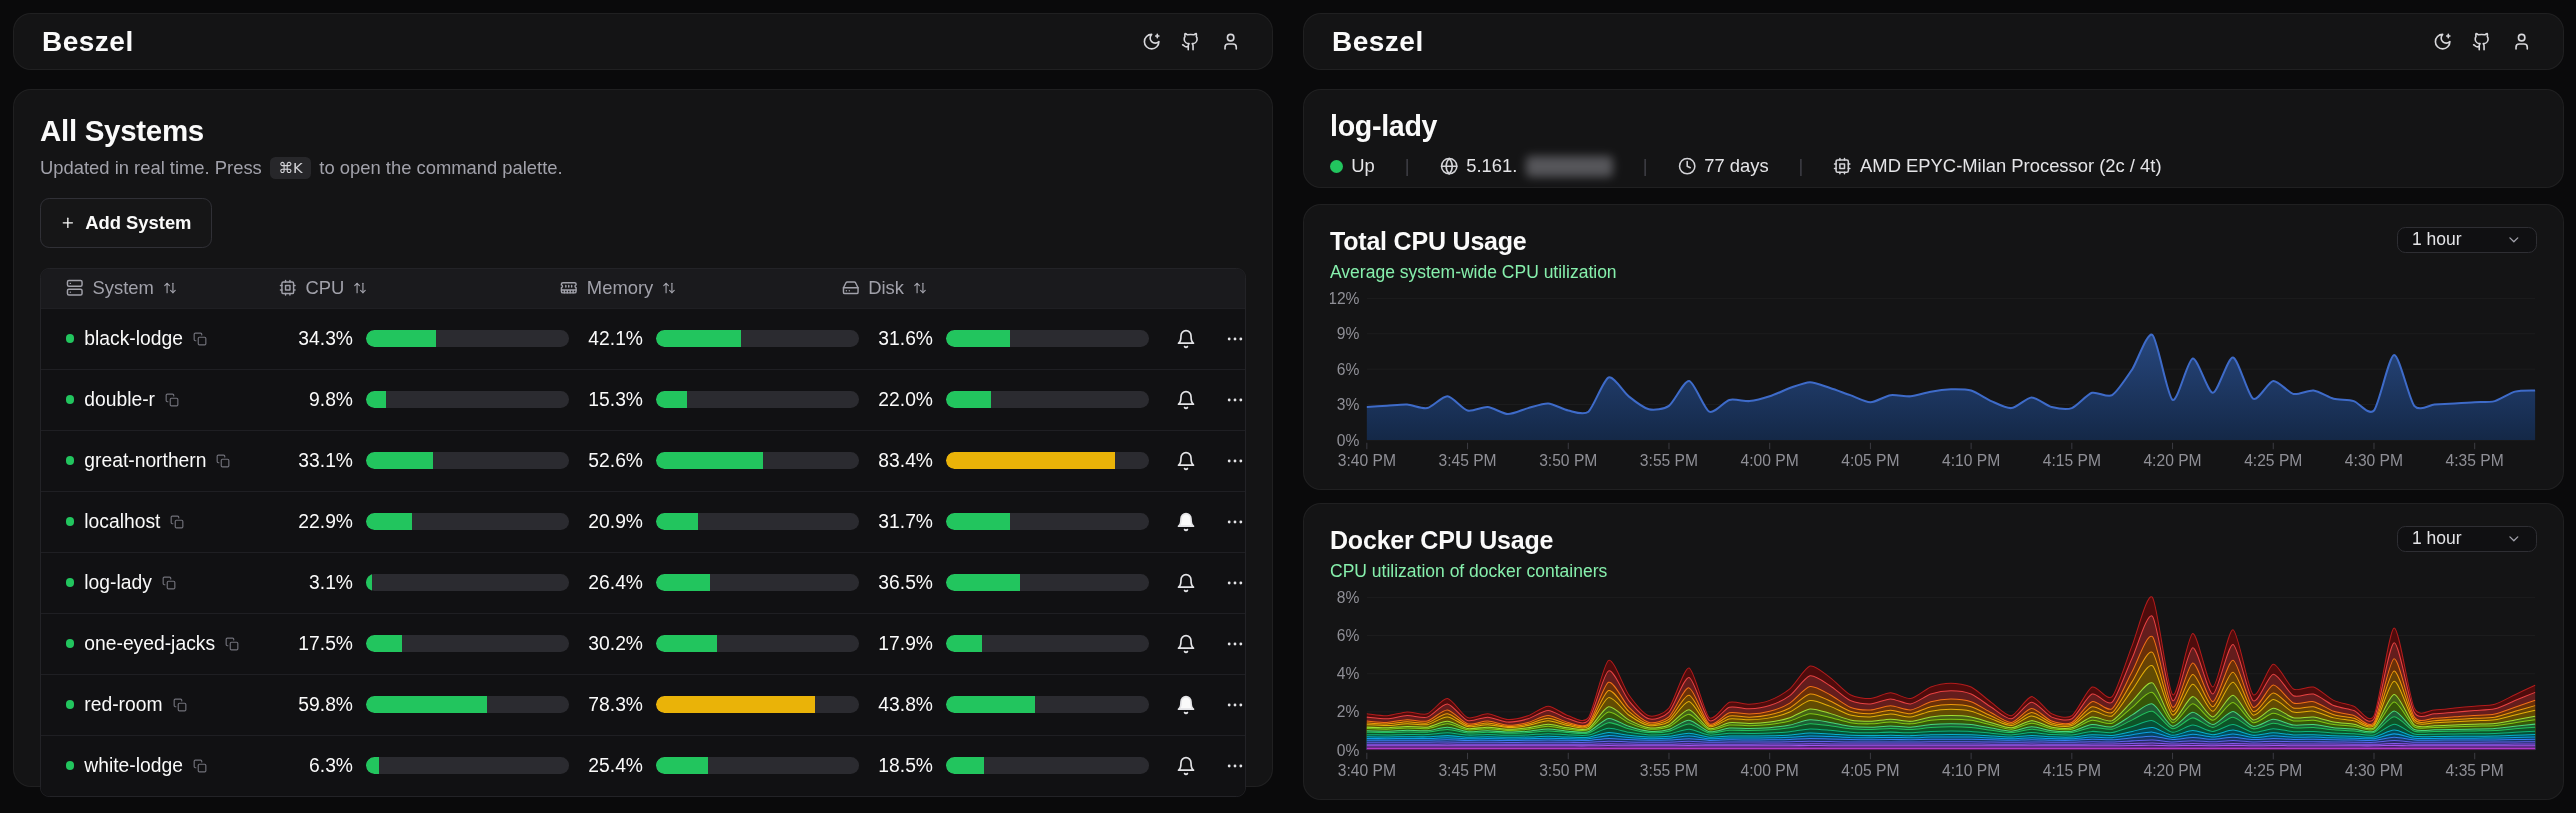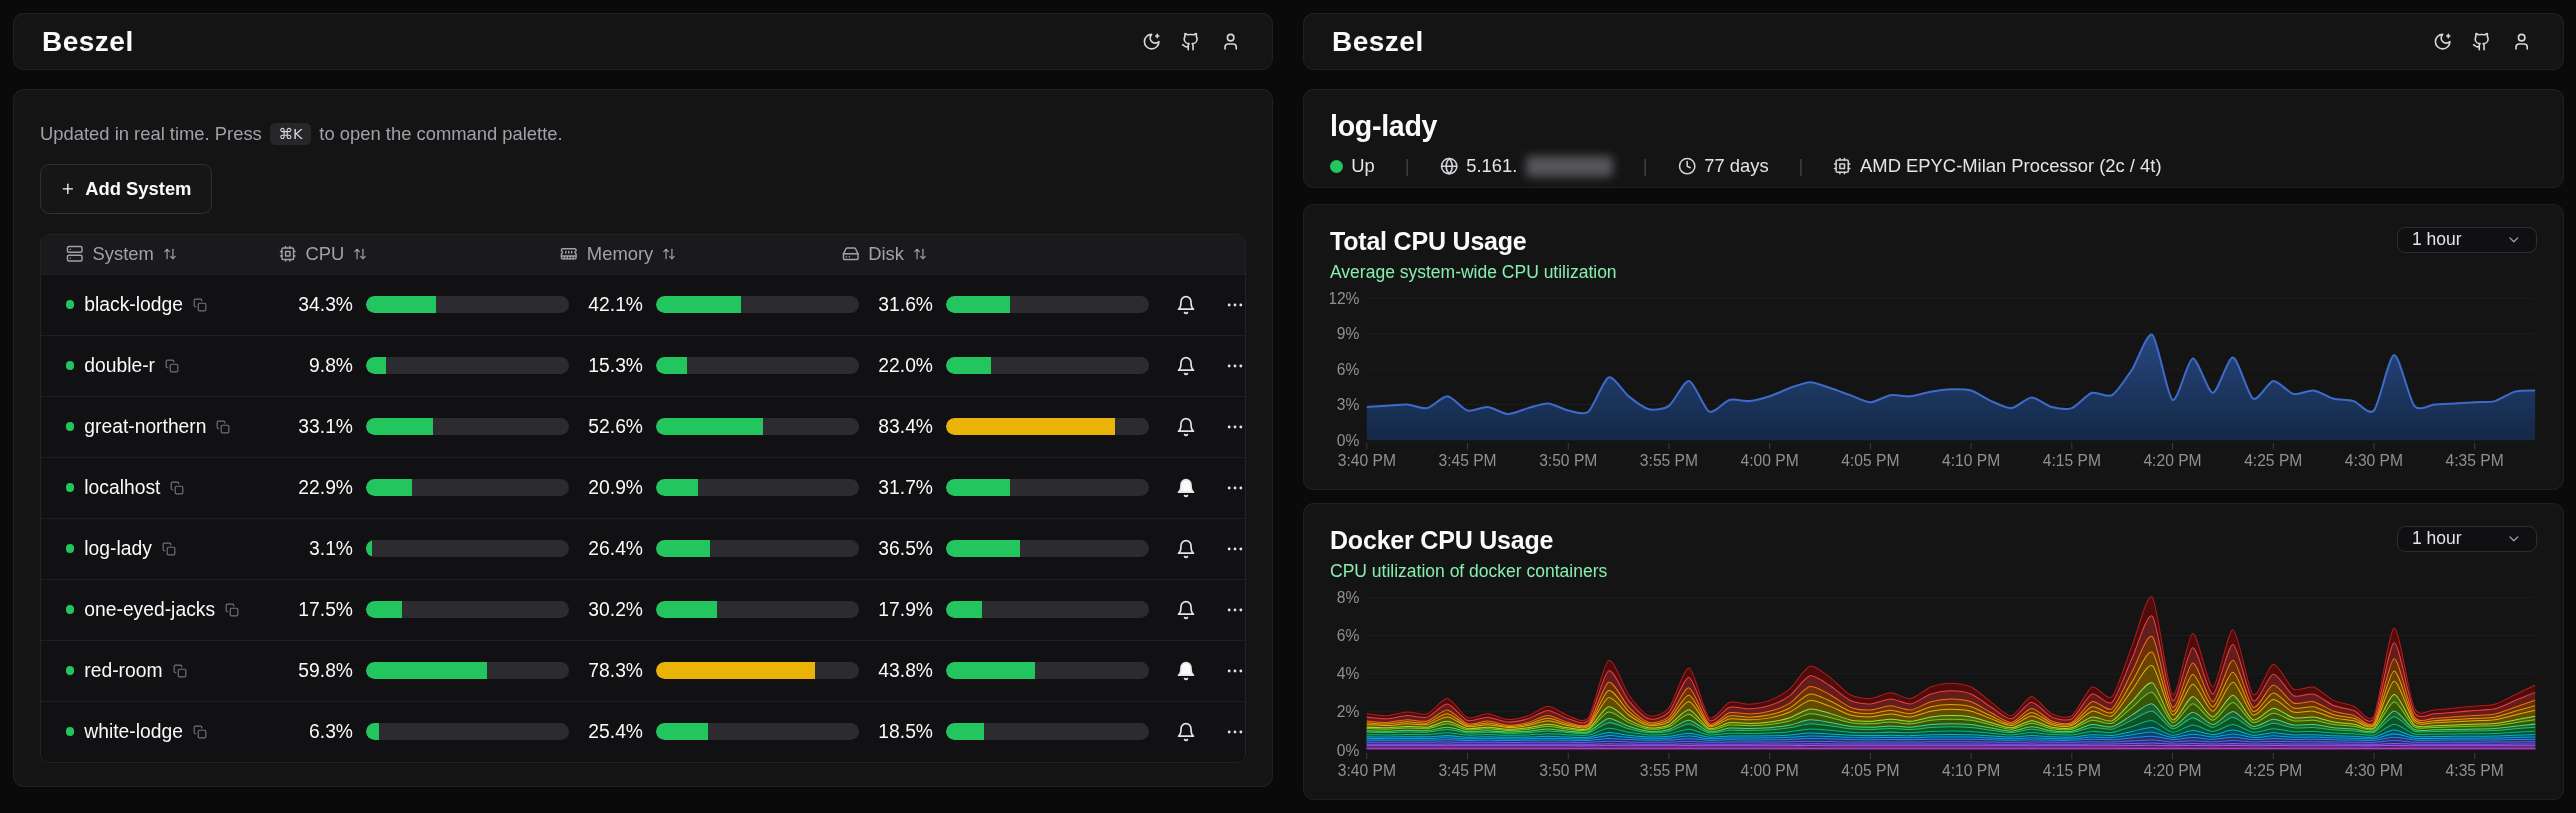--- a/index.html
+++ b/index.html
@@ -3,21 +3,21 @@
 <meta charset="utf-8">
 <style>
   * { margin:0; padding:0; box-sizing:border-box; }
   html,body { width:2576px; height:813px; background:#0a0a0b; overflow:hidden;
     font-family:"Liberation Sans","DejaVu Sans",sans-serif; color:#fafafa; }
   .page { position:relative; width:2576px; height:813px; }
   .col { position:absolute; top:13px; }
   #col-left  { left:13px;   width:1260px; }
   #col-right { left:1303px; width:1261px; }
 
-  .card { background:#141415; border:0.9px solid rgba(255,255,255,0.055); border-radius:11px; }
+  .card { background:#141415; border:0.9px solid rgba(255,255,255,0.055); border-radius:18px; }
 
   
   .topbar { height:57px; display:flex; align-items:center; justify-content:space-between;
             padding:0 28px; margin-bottom:19.3px; }
   .logo { font-size:28px; font-weight:800; letter-spacing:0.5px; cursor:pointer; }
   .topbar-icons { display:flex; align-items:center; gap:13px; }
   .iconbtn { background:none; border:none; color:#d8d8dc; cursor:pointer; padding:3.7px;
              display:flex; align-items:center; justify-content:center; }
   .ic { display:inline-block; width:19.3px; height:19.3px; color:inherit; }
   .ic svg { width:100%; height:100%; display:block; }
@@ -117,20 +117,21 @@
               <svg viewBox="0 0 24 24" fill="none" stroke="currentColor" stroke-width="2" stroke-linecap="round" stroke-linejoin="round">
                 <path d="M19 21v-2a4 4 0 0 0-4-4H9a4 4 0 0 0-4 4v2"></path>
                 <circle cx="12" cy="7" r="4"></circle>
               </svg>
             </span>
           </button>
       </div>
     </header>
 
     <section class="card main">
+      <h1>All Systems</h1>
       <p class="sub">
         <span>Updated in real time. Press</span>
         <kbd>⌘K</kbd>
         <span>to open the command palette.</span>
       </p>
       <div class="toolbar">
         <button class="add-btn">
           <span class="ic sm">
               <svg viewBox="0 0 24 24" fill="none" stroke="currentColor" stroke-width="2" stroke-linecap="round" stroke-linejoin="round">
                 <path d="M5 12h14"></path>

